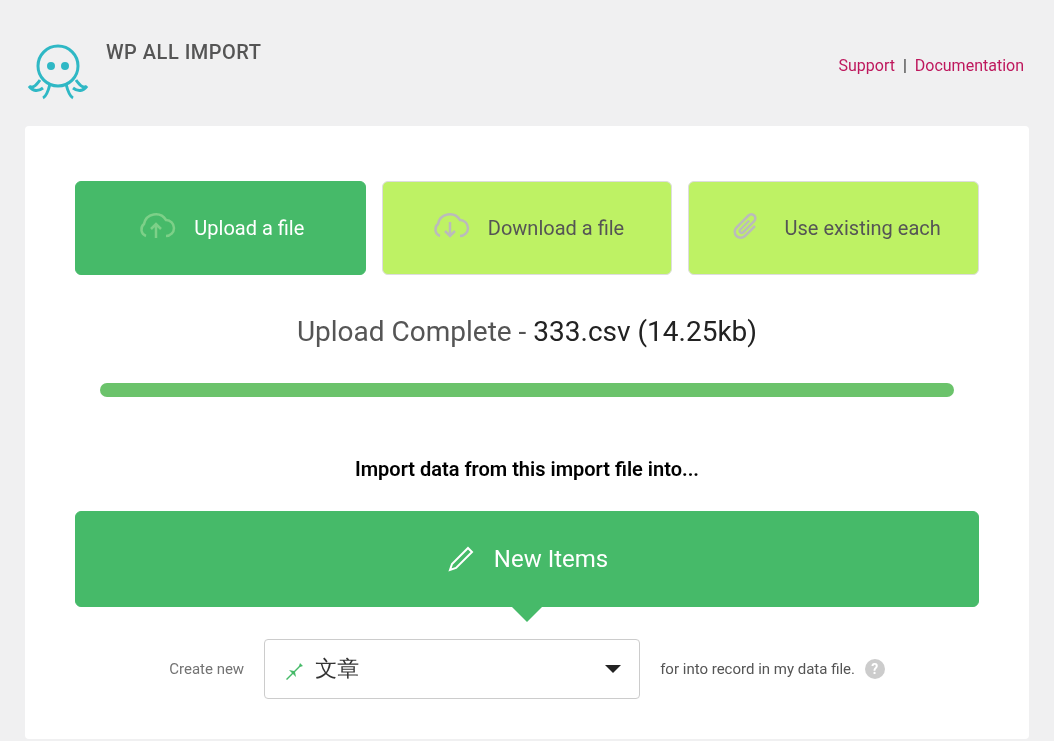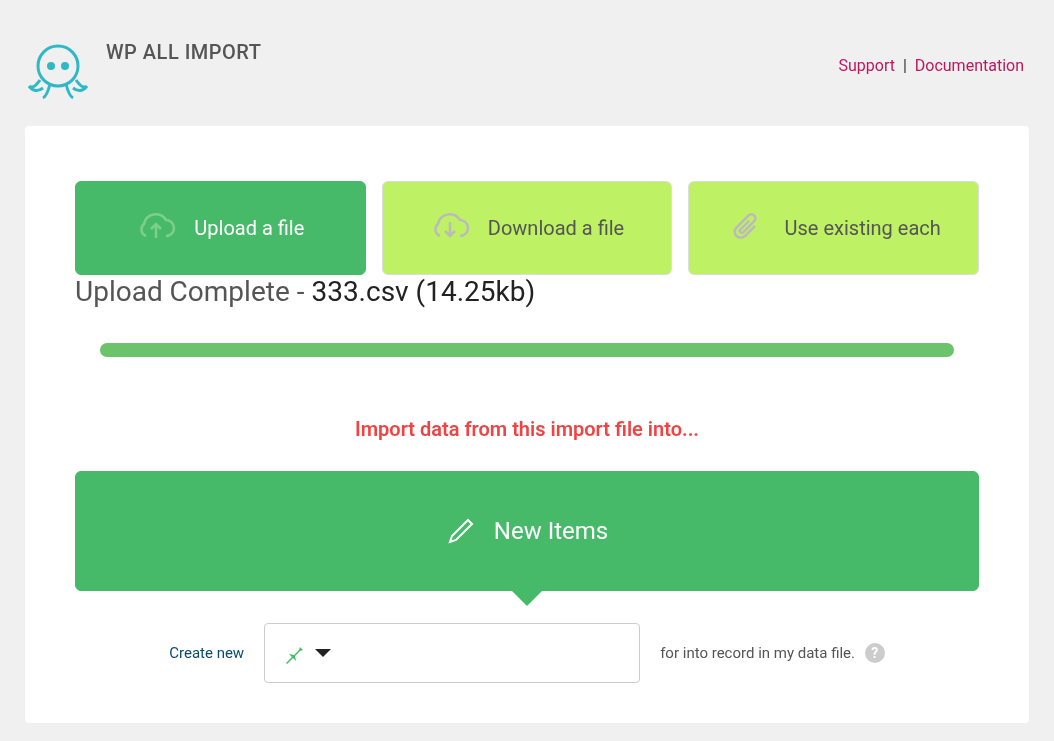--- a/index.html
+++ b/index.html
@@ -56,20 +56,21 @@
 }
 .panel {
   background: #fff;
   margin: 0 25px;
   border-radius: 4px;
   padding: 55px 50px 40px 50px;
 }
 .tabs-row {
   display: flex;
   gap: 16px;
+  margin-bottom: 40px;
 }
 .tab-btn {
   flex: 1;
   height: 94px;
   border: 1px solid #ddd;
   border-radius: 6px;
   background: #bef264;
   display: flex;
   align-items: center;
   justify-content: center;
@@ -84,48 +85,49 @@
   color: #fff;
 }
 .tab-btn .icon {
   width: 40px;
   height: 40px;
   display: flex;
   align-items: center;
   justify-content: center;
 }
 .upload-status {
+  text-align: center;
   font-size: 28px;
   color: #555;
   margin-bottom: 35px;
 }
 .upload-status .file-info {
   color: #222;
 }
 .progress {
   height: 14px;
   background: #6bc36b;
   border-radius: 7px;
   margin: 0 25px 60px 25px;
 }
 .import-into {
   text-align: center;
   font-size: 20px;
   font-weight: 600;
-  color: #ef4444;
+  color: #000000;
   margin-bottom: 30px;
 }
 .mode-row {
   display: flex;
   gap: 18px;
   margin-bottom: 32px;
 }
 .mode-btn {
   flex: 1;
-  height: 120px;
+  height: 96px;
   border: 1px solid #ddd;
   border-radius: 6px;
   background: #f5f5f5;
   display: flex;
   align-items: center;
   justify-content: center;
   gap: 18px;
   cursor: pointer;
   font-size: 24px;
   color: #666;
@@ -151,21 +153,21 @@
   height: 30px;
 }
 .create-row {
   display: flex;
   align-items: center;
   justify-content: center;
   gap: 20px;
 }
 .create-label {
   font-size: 15px;
-  color: #0c4a6e;
+  color: #737373;
 }
 .dropdown {
   width: 376px;
   height: 60px;
   border: 1px solid #ccc;
   border-radius: 4px;
   display: flex;
   align-items: center;
   padding: 0 18px;
   cursor: pointer;
@@ -284,20 +286,21 @@
   </div>
 
   <div class="create-row">
     <span class="create-label">Create new</span>
     <div class="dropdown">
       <span class="pin">
         <svg viewBox="0 0 22 22" fill="#46ba69">
           <path d="M14 2l6 6-3 1-5 5 1 5-3-3-6 6-1-1 6-6-3-3 5 1 5-5 1-3-3-3z"></path>
         </svg>
       </span>
+      <span class="sel">文章</span>
       <span class="caret"></span>
     </div>
     <span class="create-suffix">
       <span>for into record in my data file.</span>
       <span class="help-icon">?</span>
     </span>
   </div>
 
 </div>
 

